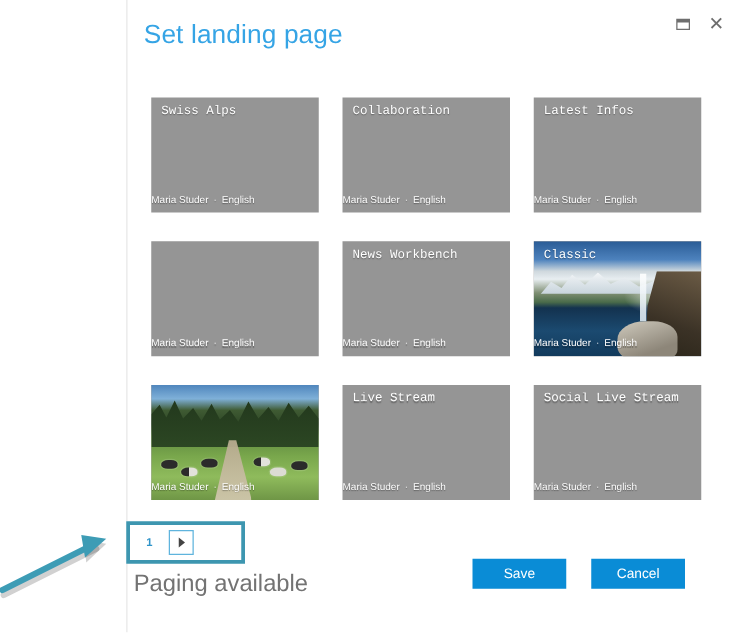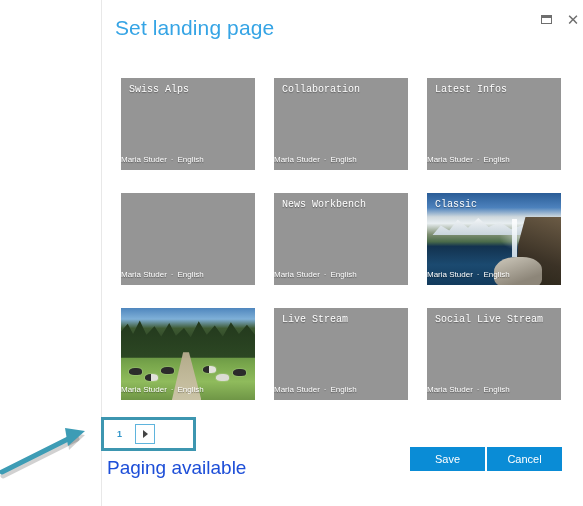--- a/index.html
+++ b/index.html
@@ -235,24 +235,24 @@
   .next-glyph {
     width: 0; height: 0;
     border-left: 5px solid #444444;
     border-top: 4px solid transparent;
     border-bottom: 4px solid transparent;
   }
 
   
   #actions {
     position: absolute;
-    left: 308px;
+    left: 276px;
     top: 447px;
     display: flex;
-    gap: 2px;
+    gap: 20px;
   }
   .action-btn {
     width: 75px;
     height: 24px;
     background: #0a8cd6;
     color: #ffffff;
     border: none;
     font-size: 11px;
     font-family: "Liberation Sans", sans-serif;
     cursor: pointer;
@@ -266,21 +266,21 @@
     top: 420px;
     width: 110px;
     height: 62px;
     pointer-events: none;
   }
   #annotation-text {
     position: absolute;
     left: 107px;
     top: 457px;
     font-size: 19px;
-    color: #1d4ed8;
+    color: #737373;
     white-space: nowrap;
   }
 </style>
 </head>
 <body>
 
 <div id="dialog">
 
   <div id="titlebar">
     <div id="dialog-title">Set landing page</div>

